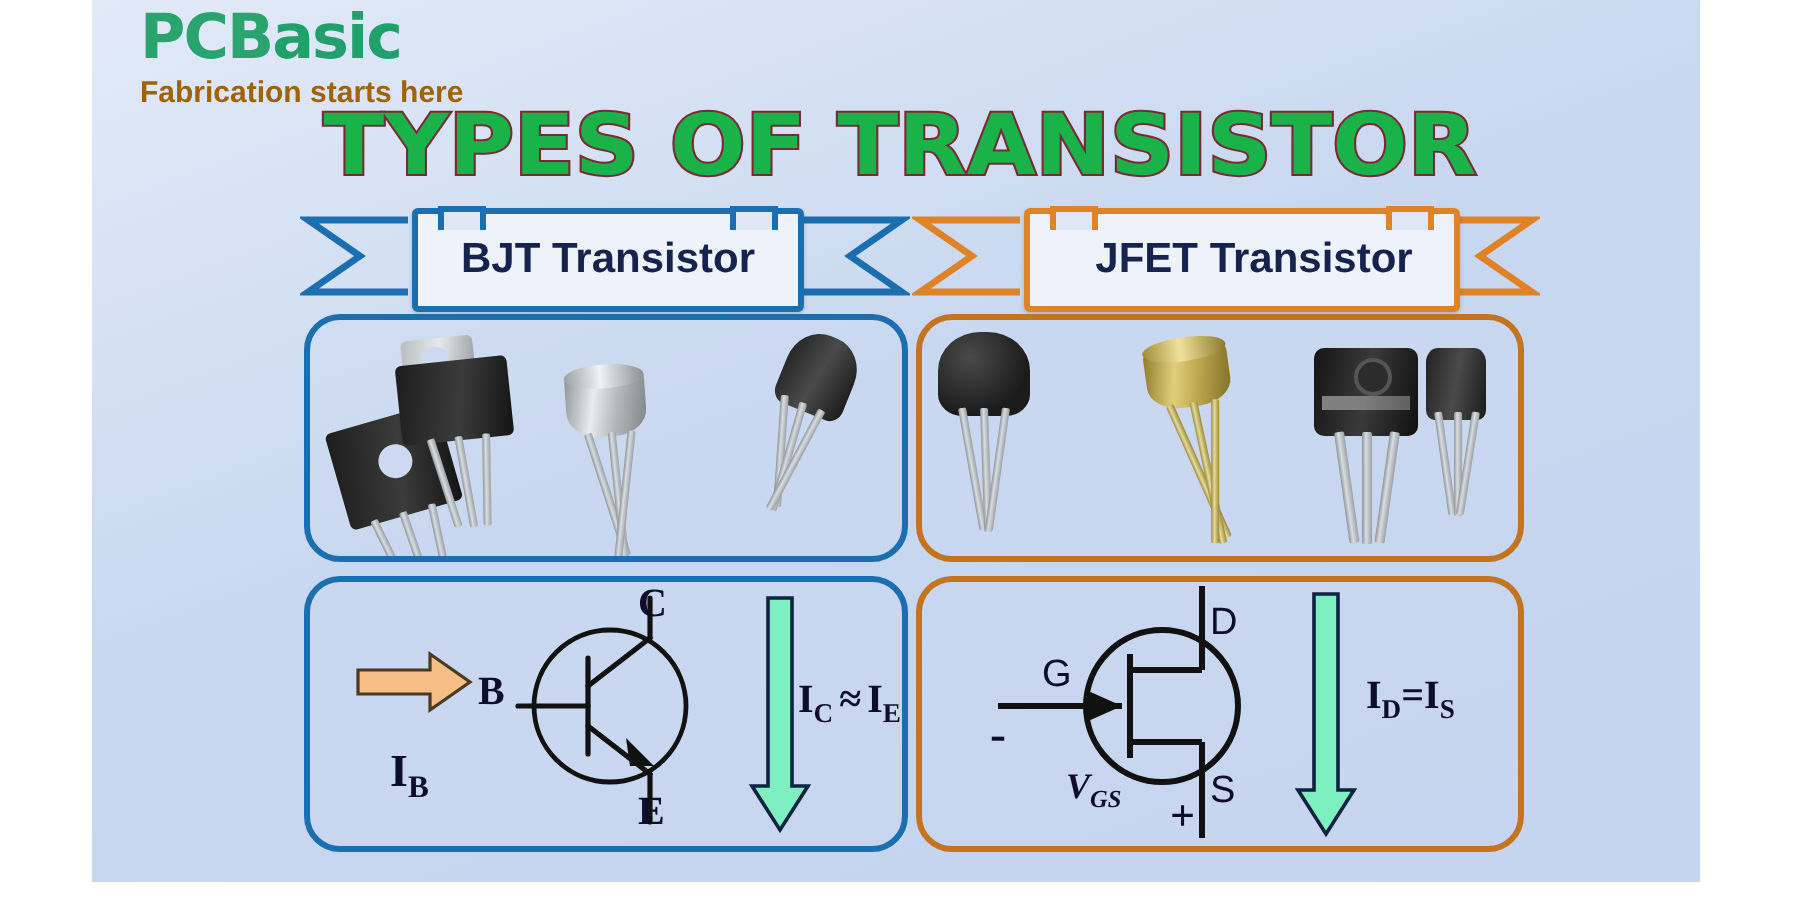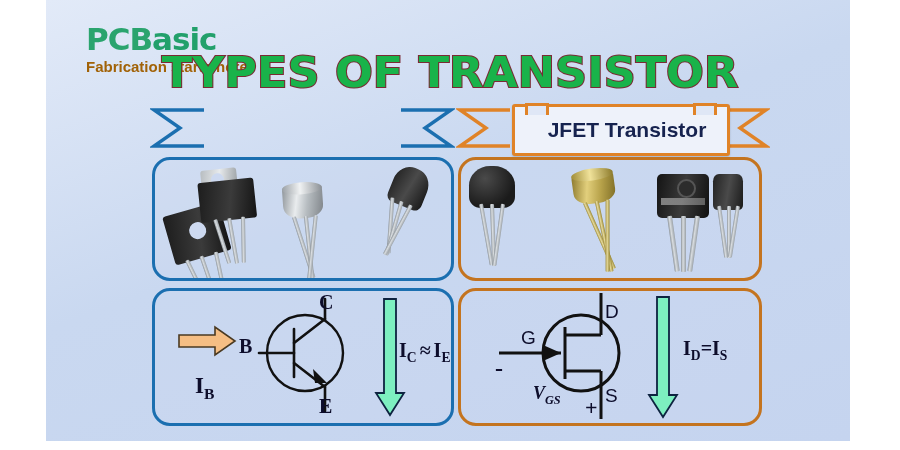--- a/index.html
+++ b/index.html
@@ -7,21 +7,21 @@
     width:900px;height:450px;background:#ffffff;overflow:hidden;
     font-family:"Liberation Sans", sans-serif;
   }
   .canvas{position:relative;width:900px;height:450px;background:#ffffff;}
   .bg-panel{
     position:absolute;left:46px;top:0;width:804px;height:441px;
     background:linear-gradient(160deg,#e2eaf8 0%,#c9d8f0 45%,#c5d4ef 100%);
   }
 
   
-  .logo{position:absolute;left:70px;top:24px;width:230px;margin-left:16px;}
+  .logo{position:absolute;left:70px;top:4px;width:230px;}
   .logo-word{
     font-size:31px;font-weight:bold;color:#22a06b;letter-spacing:-1px;
     line-height:1;font-family:"DejaVu Sans", sans-serif;
   }
   .logo-word .pcb{color:#2aa46e;}
   .logo-tag{
     margin-top:3px;font-size:15px;font-weight:bold;color:#a16207;
     font-family:"Liberation Sans", sans-serif;
   }
 
@@ -108,20 +108,25 @@
 
   <div class="maintitle">TYPES OF TRANSISTOR</div>
 
   <div class="ribbon" id="ribbon-bjt">
     <svg class="rib-tail" style="left:0" viewBox="0 0 56 40">
       <polyline points="54,2 4,2 30,20 4,38 54,38" fill="none" stroke="#1b6fb0" stroke-width="3.4" stroke-linejoin="miter"></polyline>
     </svg>
     <svg class="rib-tail" style="left:249px" viewBox="0 0 56 40">
       <polyline points="2,2 52,2 26,20 52,38 2,38" fill="none" stroke="#1b6fb0" stroke-width="3.4" stroke-linejoin="miter"></polyline>
     </svg>
+    <div class="rib-box">
+      <div class="rib-tab" style="left:10px;border-color:#1b6fb0"></div>
+      <div class="rib-tab" style="right:10px;border-color:#1b6fb0"></div>
+      <span class="rib-label">BJT Transistor</span>
+    </div>
   </div>
 
   <div class="ribbon" id="ribbon-jfet">
     <svg class="rib-tail" style="left:0" viewBox="0 0 56 40">
       <polyline points="54,2 4,2 30,20 4,38 54,38" fill="none" stroke="#e08327" stroke-width="3.4" stroke-linejoin="miter"></polyline>
     </svg>
     <svg class="rib-tail" style="left:258px" viewBox="0 0 56 40">
       <polyline points="2,2 52,2 26,20 52,38 2,38" fill="none" stroke="#e08327" stroke-width="3.4" stroke-linejoin="miter"></polyline>
     </svg>
     <div class="rib-box">

